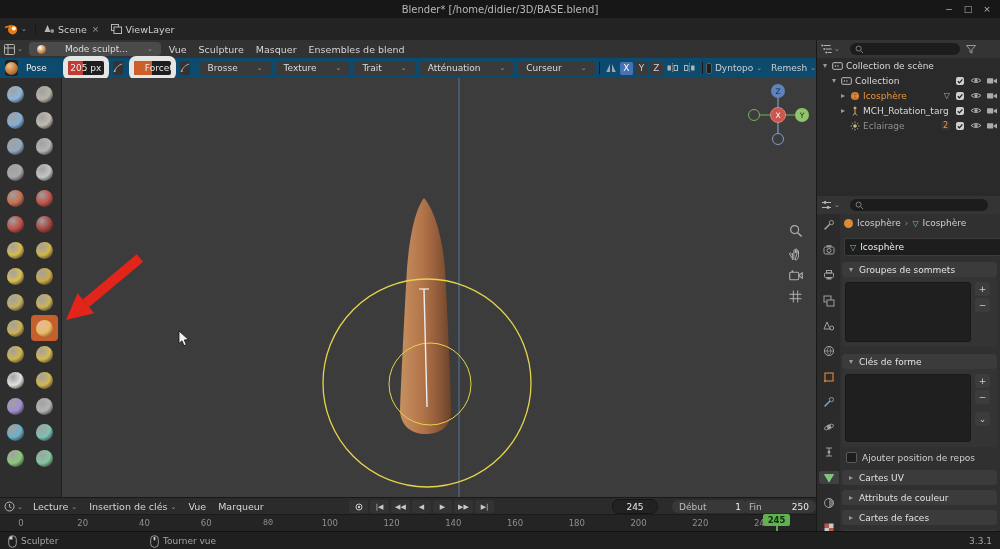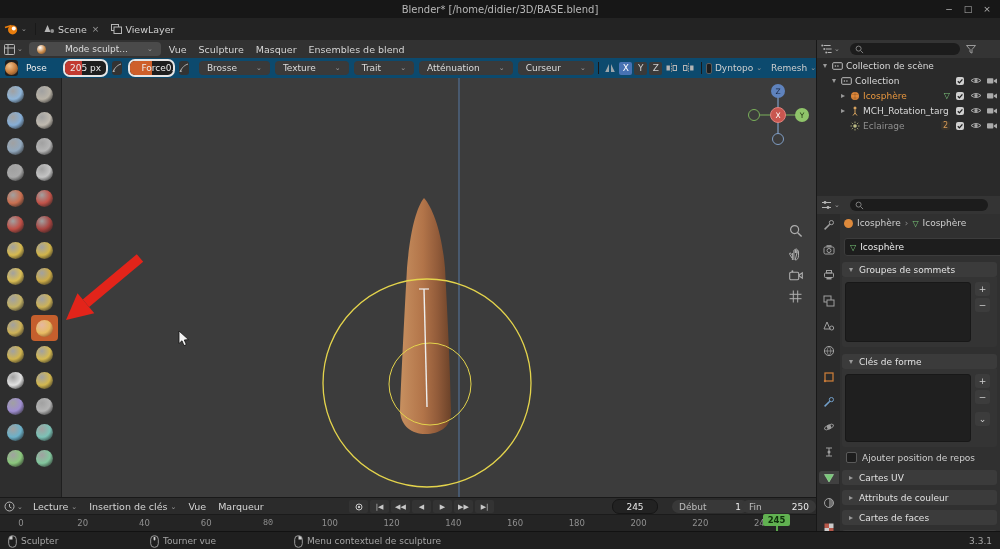--- a/index.html
+++ b/index.html
@@ -26,21 +26,21 @@
   
   .vp-header{left:0;top:40px;width:816px;height:18px;background:#323232;display:flex;align-items:center;gap:2px;border-bottom:1px solid #242424}
   .btn{background:#3a3a3a;border-radius:4px;height:14px;display:flex;align-items:center;padding:0 8px;gap:19px;color:#dcdcdc;white-space:nowrap}
   .arr{font-size:7px;color:#9f9f9f}
   .mode-dd{background:#4a4a4a}
   .editor-btn{display:flex;align-items:center;gap:2px;padding:0 4px}
 
   
   .tools-row{left:0;top:58px;width:816px;height:20px;background:#0c4a6e;display:flex;align-items:center;border-bottom:1px solid #1b1b1b}
   .brush-tile{width:22px;height:16px;margin-left:5px;background:#1e1e1e;border-radius:3px;display:flex;align-items:center;justify-content:center}
-  .slider{position:relative;height:14px;border-radius:7px;background:#1e1e1e;border:2px solid #e5e5e5;overflow:hidden;display:flex;align-items:center;color:#ececec}
+  .slider{position:relative;height:14px;border-radius:7px;background:#1e1e1e;border:5px solid #e5e5e5;overflow:hidden;display:flex;align-items:center;color:#ececec}
   .slider .fill{position:absolute;left:0;top:0;bottom:0}
   .slider .clab{position:relative;width:100%;text-align:center;z-index:1}
   .slider .llab{position:relative;z-index:1;padding-left:11px;margin-right:auto}
   .slider .rlab{position:relative;z-index:1;padding-right:7px}
   .icon-btn{width:16px;height:14px;background:#333;border-radius:3px;display:flex;align-items:center;justify-content:center}
   .vsep{width:1px;height:12px;background:#191919;margin:0 4px}
   .sym{width:13px;height:13px;background:#3a3a3a;border-radius:2px;margin:0 1px;display:flex;align-items:center;justify-content:center;color:#cfcfcf}
   .sym.active{background:#4772b3;color:#fff}
 
   
@@ -795,27 +795,20 @@
         </svg>
         <span style="margin-left: 4px;">Sculpter</span>
       </span>
       <span class="hint" style="left: 150px;">
         <svg width="9" height="13" viewBox="0 0 9 13">
           <rect x=".7" y=".7" width="7.6" height="11.6" rx="3.6" fill="none" stroke="#9a9a9a"></rect>
           <rect x="3.6" y="1.8" width="1.8" height="3.6" rx=".9" fill="#cfcfcf"></rect>
         </svg>
         <span style="margin-left: 4px;">Tourner vue</span>
       </span>
-      <span class="hint" style="left: 294px;">
-        <svg width="9" height="13" viewBox="0 0 9 13">
-          <rect x=".7" y=".7" width="7.6" height="11.6" rx="3.6" fill="none" stroke="#9a9a9a"></rect>
-          <path d="M7.8 4.5V3.8A3.3 3.3 0 004.5 1v3.5z" fill="#cfcfcf"></path>
-        </svg>
-        <span style="margin-left: 4px;">Menu contextuel de sculpture</span>
-      </span>
     </div>
 
   <div class="abs annot" style="left:178px;top:330px;z-index:60">
     <svg width="12" height="17" viewBox="0 0 12 17">
         <path d="M1 1l0 12.5 3-2.7 2 4.8 2.3-1-2-4.6 4.2-.4z" fill="#f2f2f2" stroke="#111" stroke-width=".8"></path>
       </svg>
   </div>
 
   <svg class="abs annot" width="1000" height="549" viewBox="0 0 1000 549" style="left:0;top:0;z-index:50">
     <polygon points="136.8,254.2 143.2,261.8 89.1,307.1 82.7,299.5" fill="#e3241a"></polygon>

